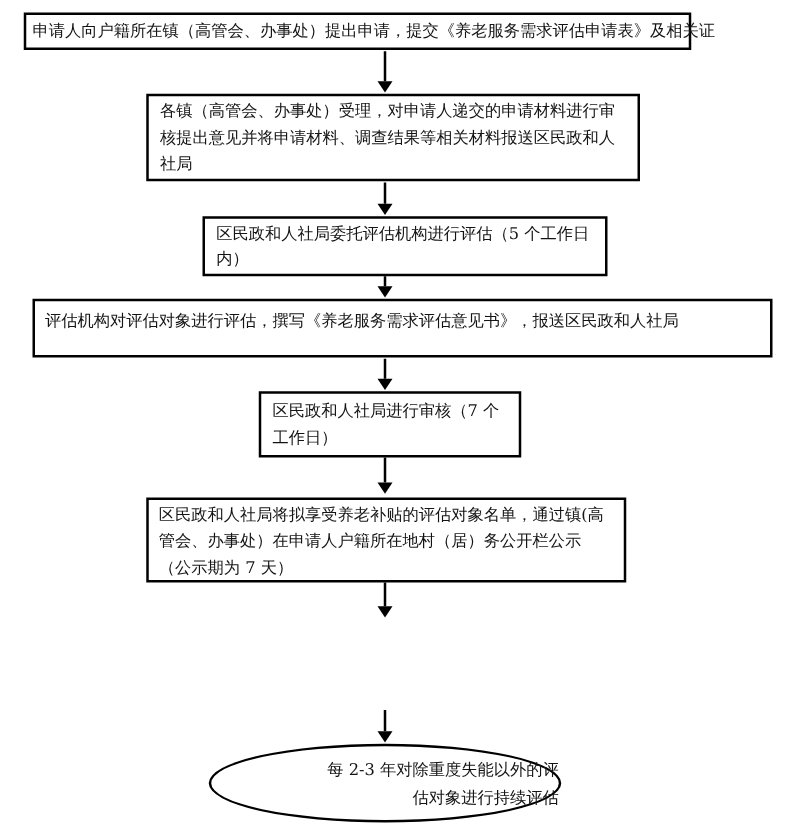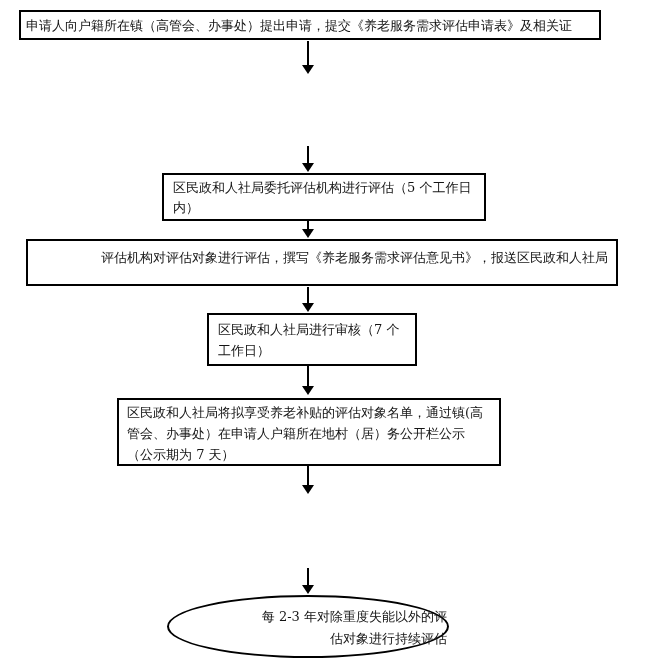--- a/index.html
+++ b/index.html
@@ -3,28 +3,28 @@
 <meta charset="utf-8">
 <style>
   * { margin:0; padding:0; box-sizing:border-box; }
   html,body { background:#ffffff; }
   body { font-family:"DejaVu Serif","Liberation Serif",serif; }
   .canvas { position:relative; width:648px; height:661px; background:#ffffff; color:#141414; overflow:hidden; }
   .box { position:absolute; border:2px solid #000; background:#fff; }
   .ellipse { border-radius:50%;text-align:right; }
   .box-text { font-size:13px; white-space:pre; color:#141414; }
 
-  .s1 { left:19px;  top:10px;  width:582px; height:30px; }
+  .s1 { left:19px;  top:10px;  width:534px; height:30px; }
   .s1 .box-text { padding:4px 4px 0 5px; line-height:20px; }
   .s2 { left:117px; top:75px;  width:395px; height:70px; }
   .s2 .box-text { padding:2px 9px 0; line-height:21px; }
   .s3 { left:162px; top:173px; width:324px; height:48px; }
   .s3 .box-text { padding:3px 9px 0; line-height:20px; }
   .s4 { left:26px;  top:239px; width:592px; height:47px; }
-  .s4 .box-text { padding:7px 8px 0; line-height:20px;text-align:right; }
+  .s4 .box-text { padding:7px 8px 0; line-height:20px; }
   .s5 { left:207px; top:313px; width:210px; height:53px; }
   .s5 .box-text { padding:4px 9px 0; line-height:21px; }
   .s6 { left:117px; top:398px; width:384px; height:68px; }
   .s6 .box-text { padding:2px 8px 12px; line-height:21px; }
   .s7 { left:109px; top:497px; width:407px; height:70px; }
   .s7 .box-text { padding:2px 9px 0; line-height:22px; }
   .s8 { left:167px; top:595px; width:282px; height:63px; }
   .s8 .box-text { padding:9px 0 0 45px; line-height:22px; }
 
   .arrow { position:absolute; left:301px; width:14px; display:flex; flex-direction:column; align-items:center; }
@@ -45,20 +45,25 @@
 
   <div class="box s1">
     <div class="box-text">申请人向户籍所在镇（高管会、办事处）提出申请，提交《养老服务需求评估申请表》及相关证</div>
   </div>
 
   <div class="arrow a1">
     <div class="arrow-line"></div>
     <div class="arrow-head"></div>
   </div>
 
+  <div class="box s2">
+    <div class="box-text">各镇（高管会、办事处）受理，对申请人递交的申请材料进行审
+核提出意见并将申请材料、调查结果等相关材料报送区民政和人
+社局</div>
+  </div>
 
   <div class="arrow a2">
     <div class="arrow-line"></div>
     <div class="arrow-head"></div>
   </div>
 
   <div class="box s3">
     <div class="box-text">区民政和人社局委托评估机构进行评估（5 个工作日
 内）</div>
   </div>

